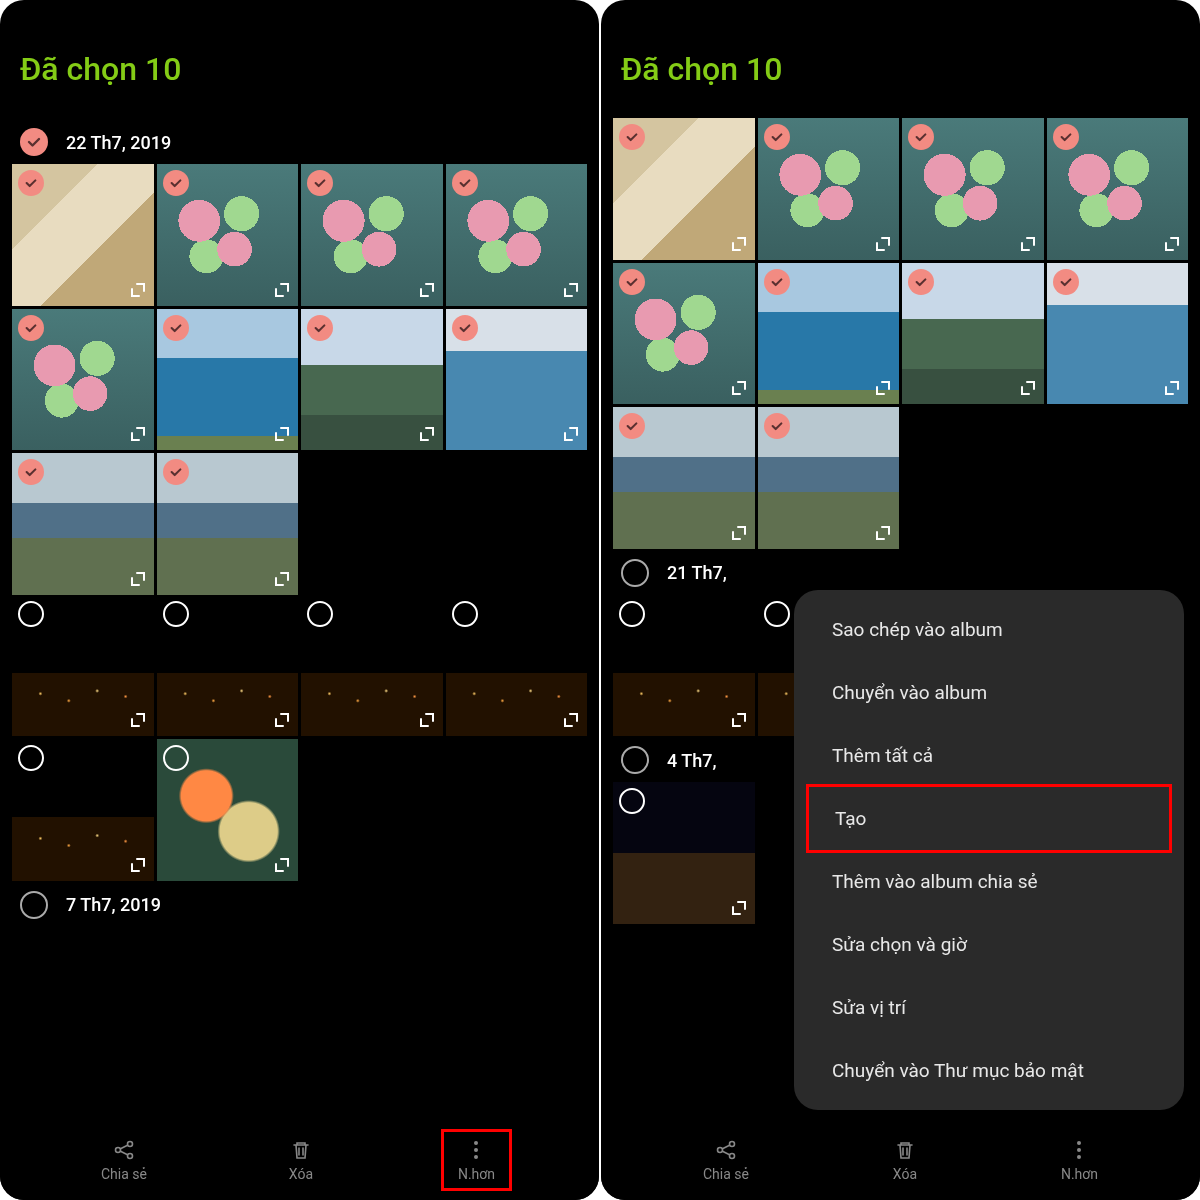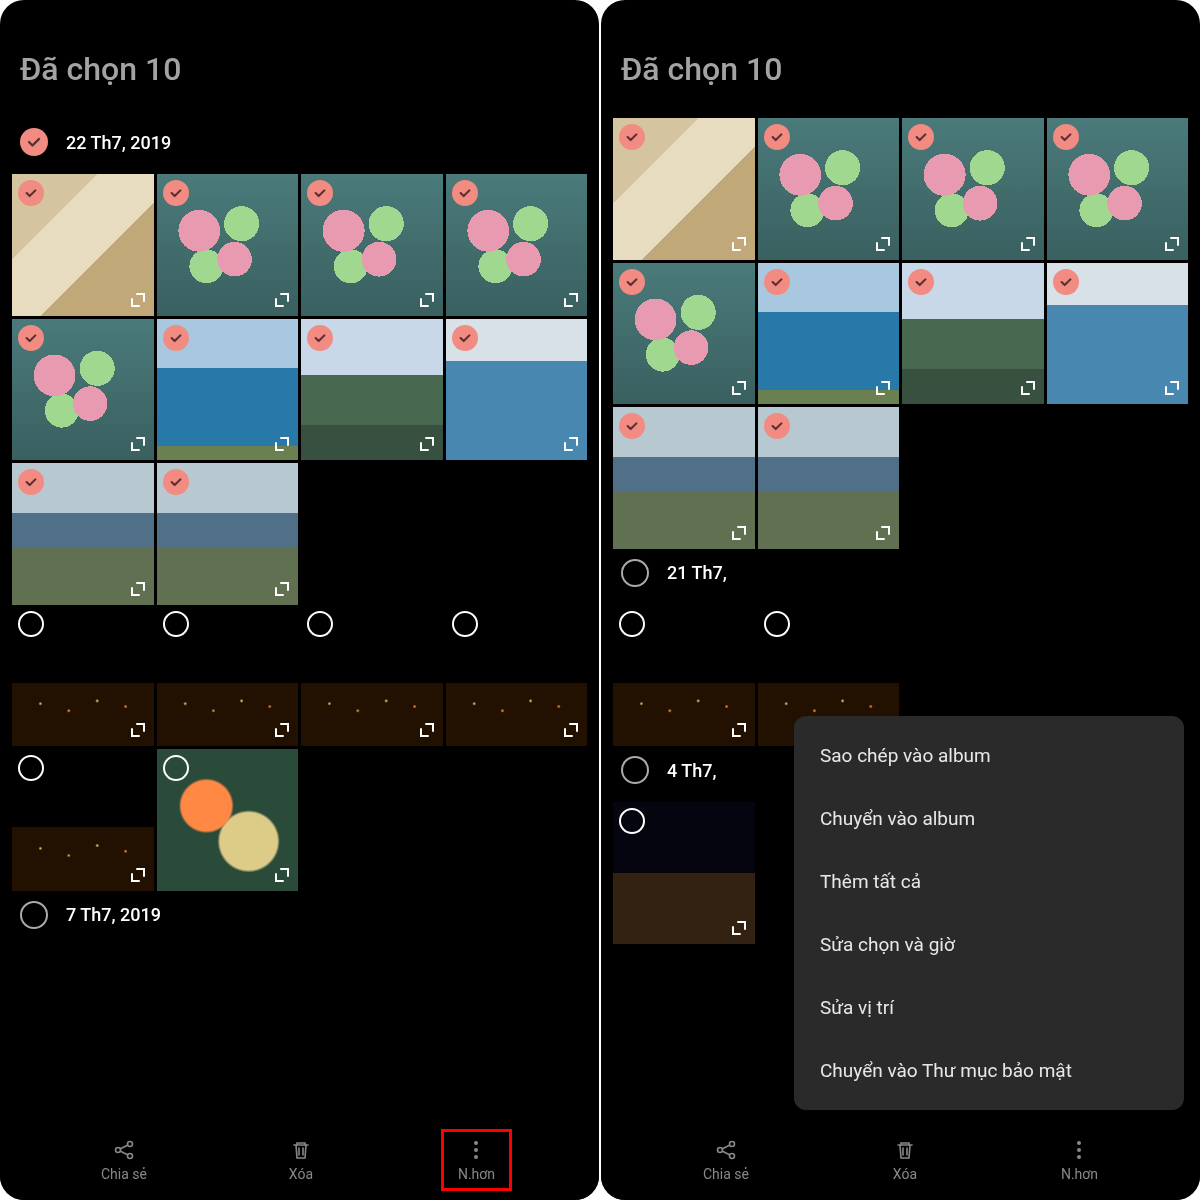--- a/index.html
+++ b/index.html
@@ -14,29 +14,29 @@
   .screen {
     width: 599px;
     height: 1200px;
     background: #000;
     position: relative;
     overflow: hidden;
     border-radius: 24px;
   }
   .header {
     padding: 50px 20px 30px 20px;
-    color: #a3a3a3;
+    color: #84cc16;
     font-size: 32px;
     font-weight: 500;
   }
   .date-row {
     display: flex;
     align-items: center;
     gap: 18px;
-    padding: 10px 20px 18px 20px;
+    padding: 10px 20px 8px 20px;
   }
   .check-badge {
     width: 28px;
     height: 28px;
     border-radius: 50%;
     background: #f28b82;
     display: flex;
     align-items: center;
     justify-content: center;
   }
@@ -135,22 +135,22 @@
   .bar-item svg { width: 24px; height: 24px; }
   .highlight-red {
     border: 3px solid #ff0000;
   }
   .popup {
     position: absolute;
     right: 16px;
     bottom: 90px;
     width: 390px;
     background: #2a2a2a;
-    border-radius: 12px;
-    padding: 8px 0;
+    border-radius: 24px;
+    padding: 8px 12px;
     z-index: 10;
   }
   .popup-item {
     padding: 20px 26px;
     color: #e8e8e8;
     font-size: 19px;
   }
   .popup-item.hl {
     border: 3px solid #ff0000;
     margin: -3px 0;
@@ -525,20 +525,22 @@
           <div class="thumb-expand"><svg viewBox="0 0 20 20" style="color:#fff">
               <use href="#expand-arrows"></use>
             </svg></div>
         </div>
       </div>
     </div>
   <div class="popup" id="popup">
       <div class="popup-item">Sao chép vào album</div>
       <div class="popup-item">Chuyển vào album</div>
       <div class="popup-item">Thêm tất cả</div>
+      <div class="popup-item hl">Tạo</div>
+      <div class="popup-item">Thêm vào album chia sẻ</div>
       <div class="popup-item">Sửa chọn và giờ</div>
       <div class="popup-item">Sửa vị trí</div>
       <div class="popup-item">Chuyển vào Thư mục bảo mật</div>
     </div>
   <div class="bottom-bar">
     <div class="bar-item">
       <svg>
           <use href="#share-ico"></use>
         </svg>
       <span>Chia sẻ</span>

